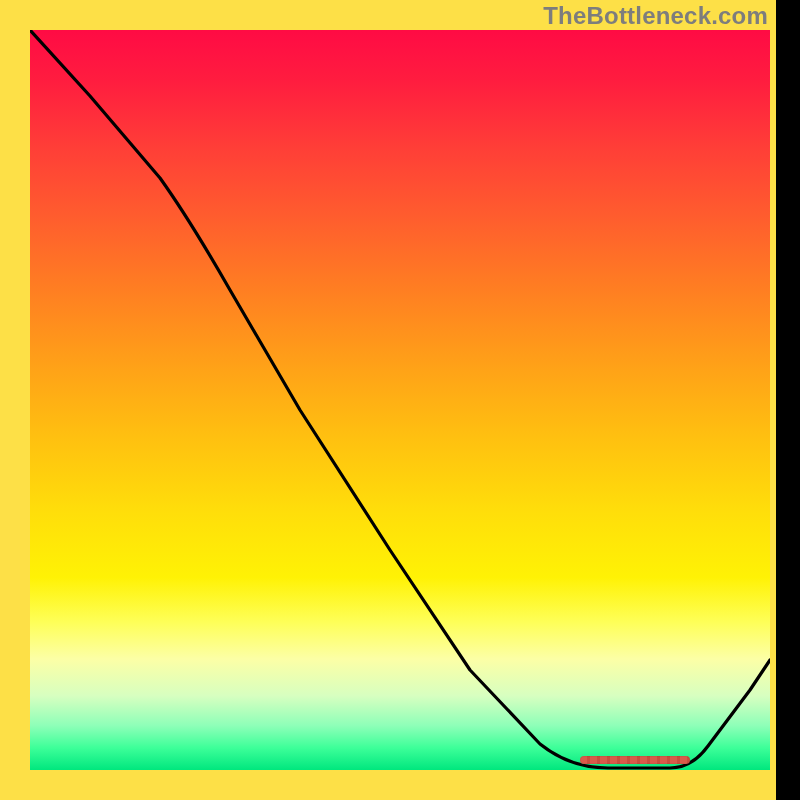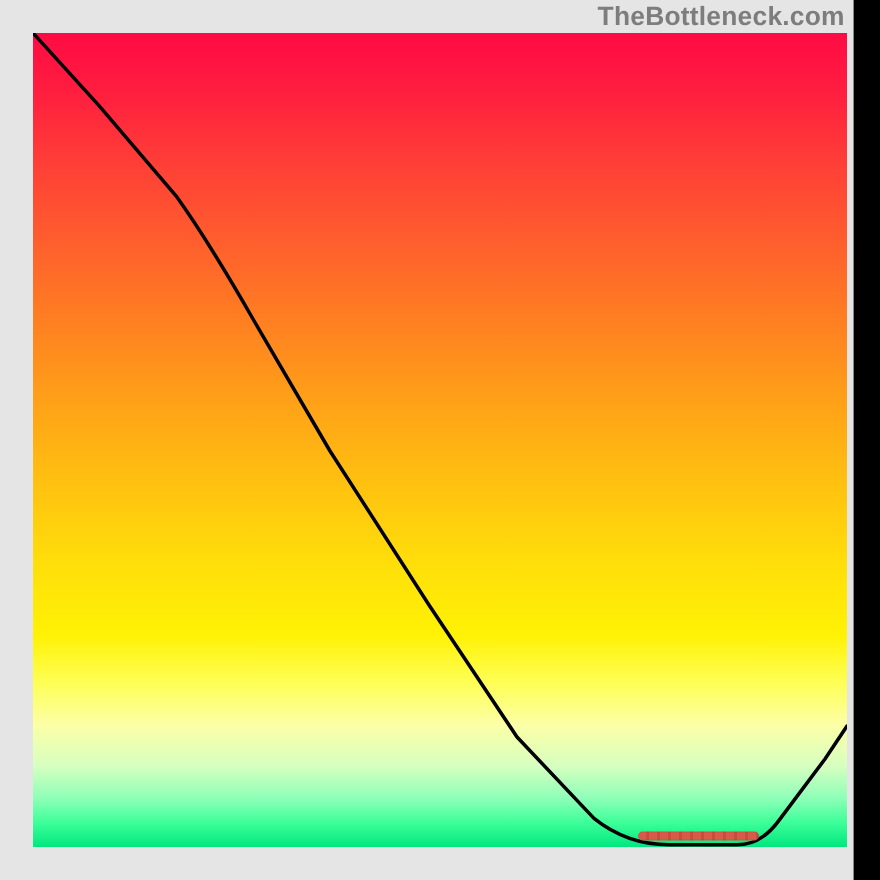--- a/index.html
+++ b/index.html
@@ -8,21 +8,21 @@
     width: 800px;
     height: 800px;
     background: #000;
     font-family: Arial, Helvetica, sans-serif;
     overflow: hidden;
   }
   .frame {
     position: relative;
     width: 776px;
     height: 800px;
-    background: #e5e5e5;
+    background: #fde047;
     text-align: center;
   }
   .watermark {
     position: absolute;
     top: 2px;
     right: 8px;
     font-size: 24px;
     font-weight: 600;
     color: #7d7d7d;
     letter-spacing: 0.2px;

